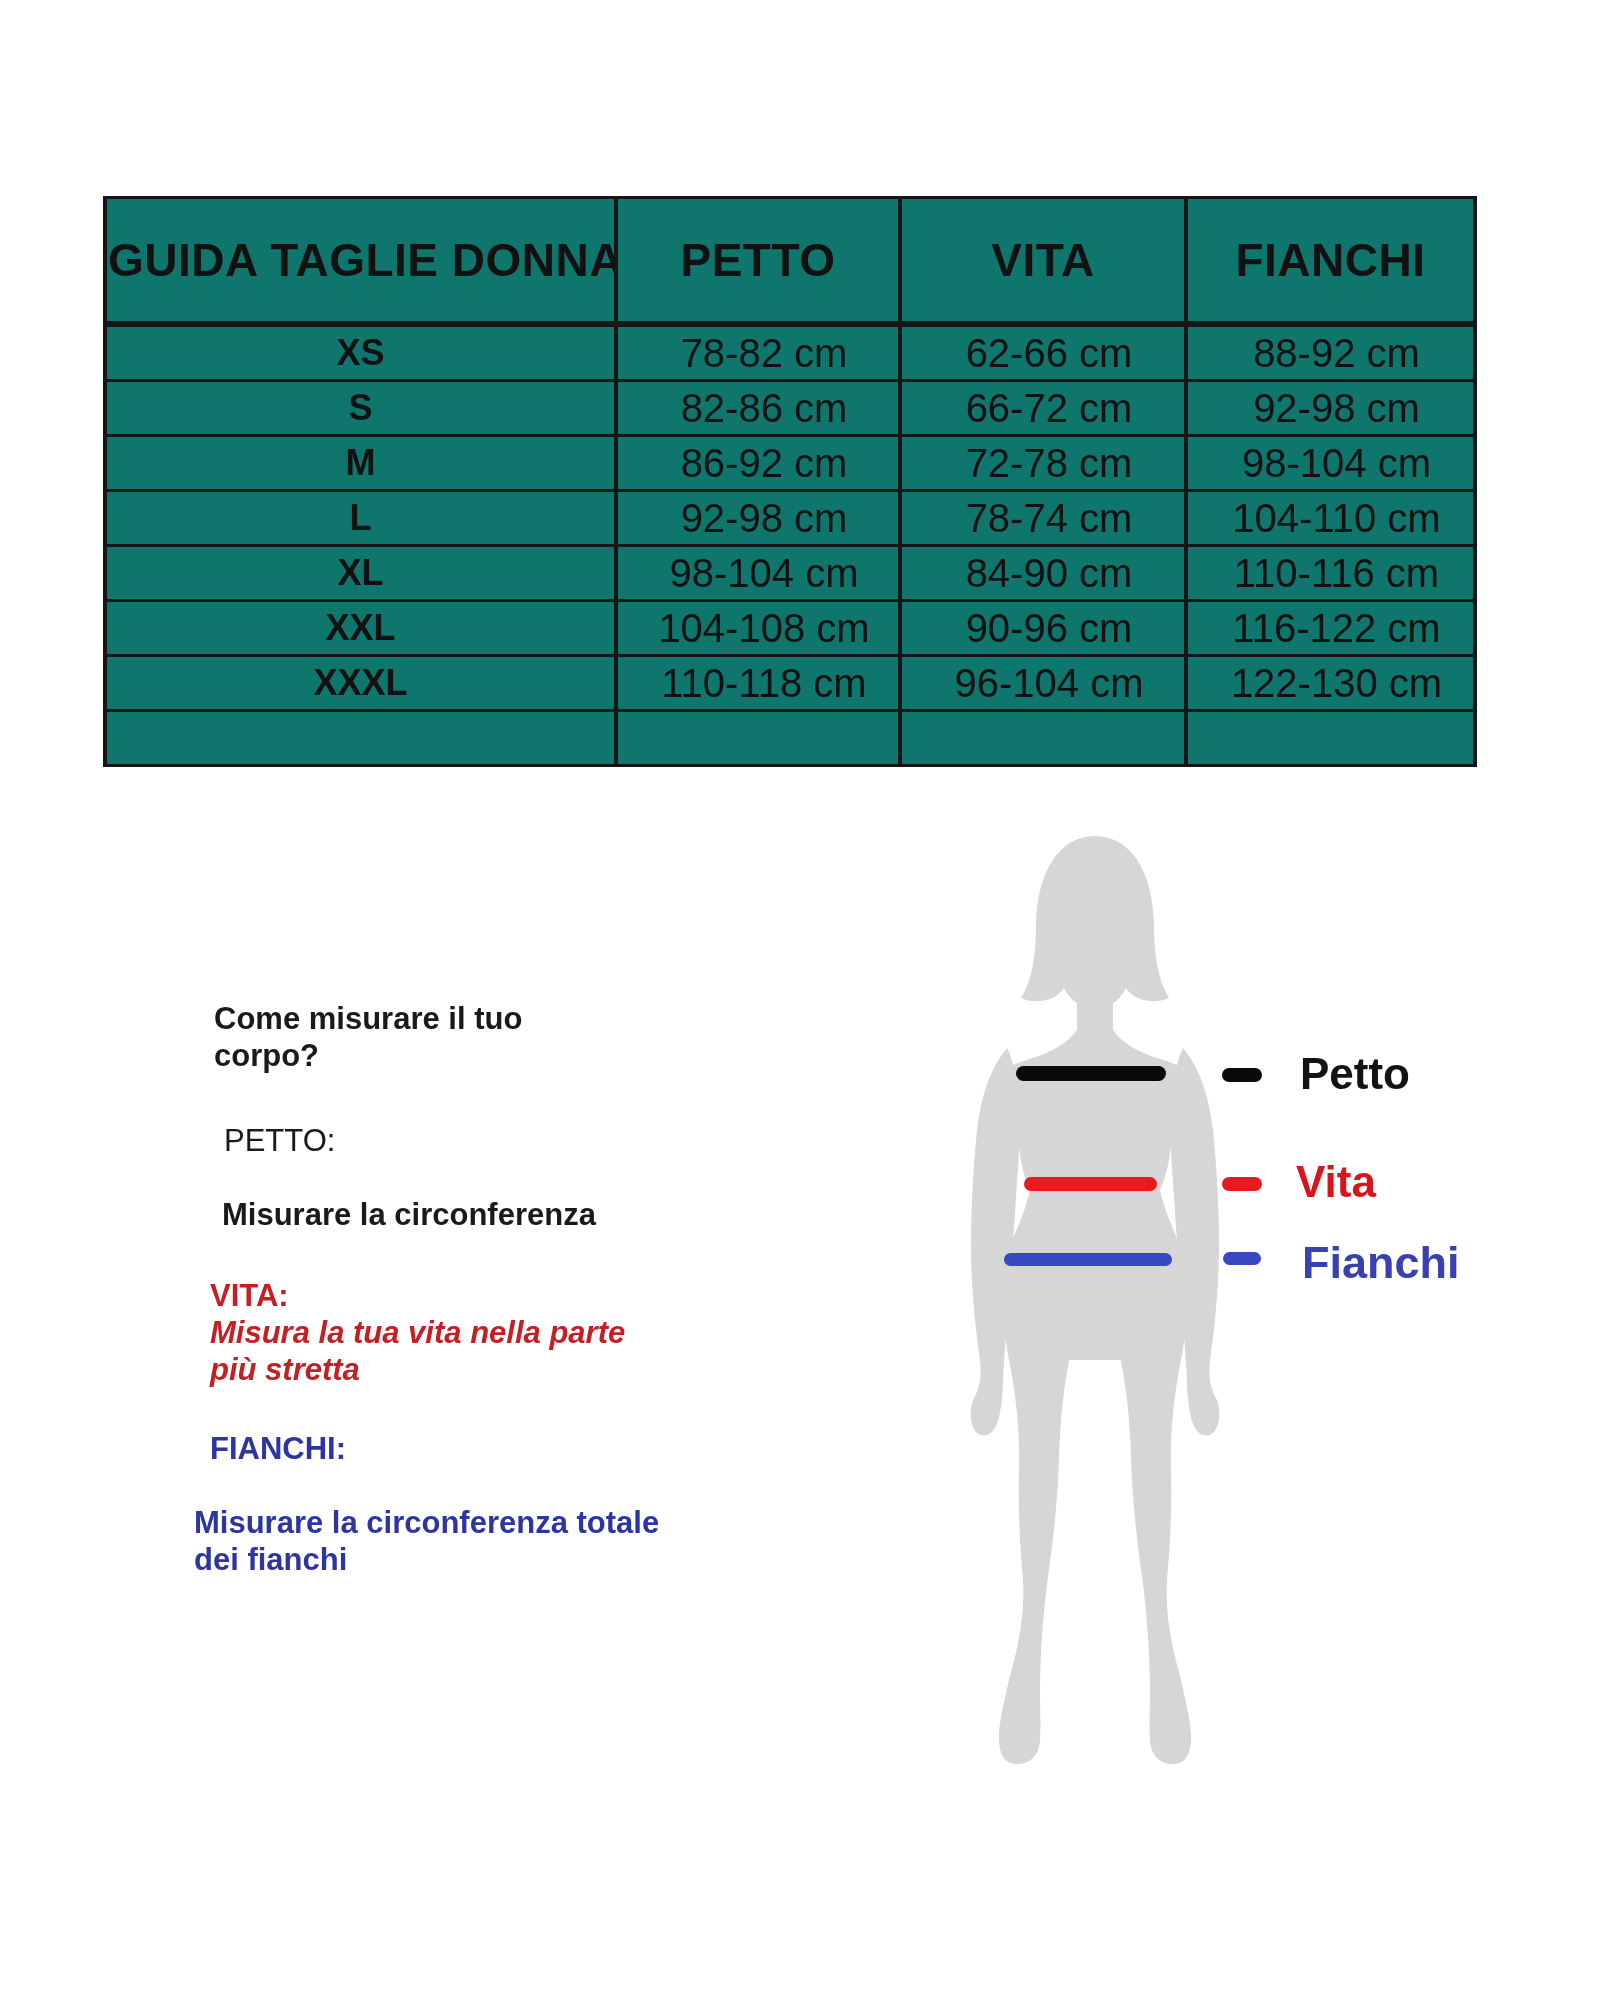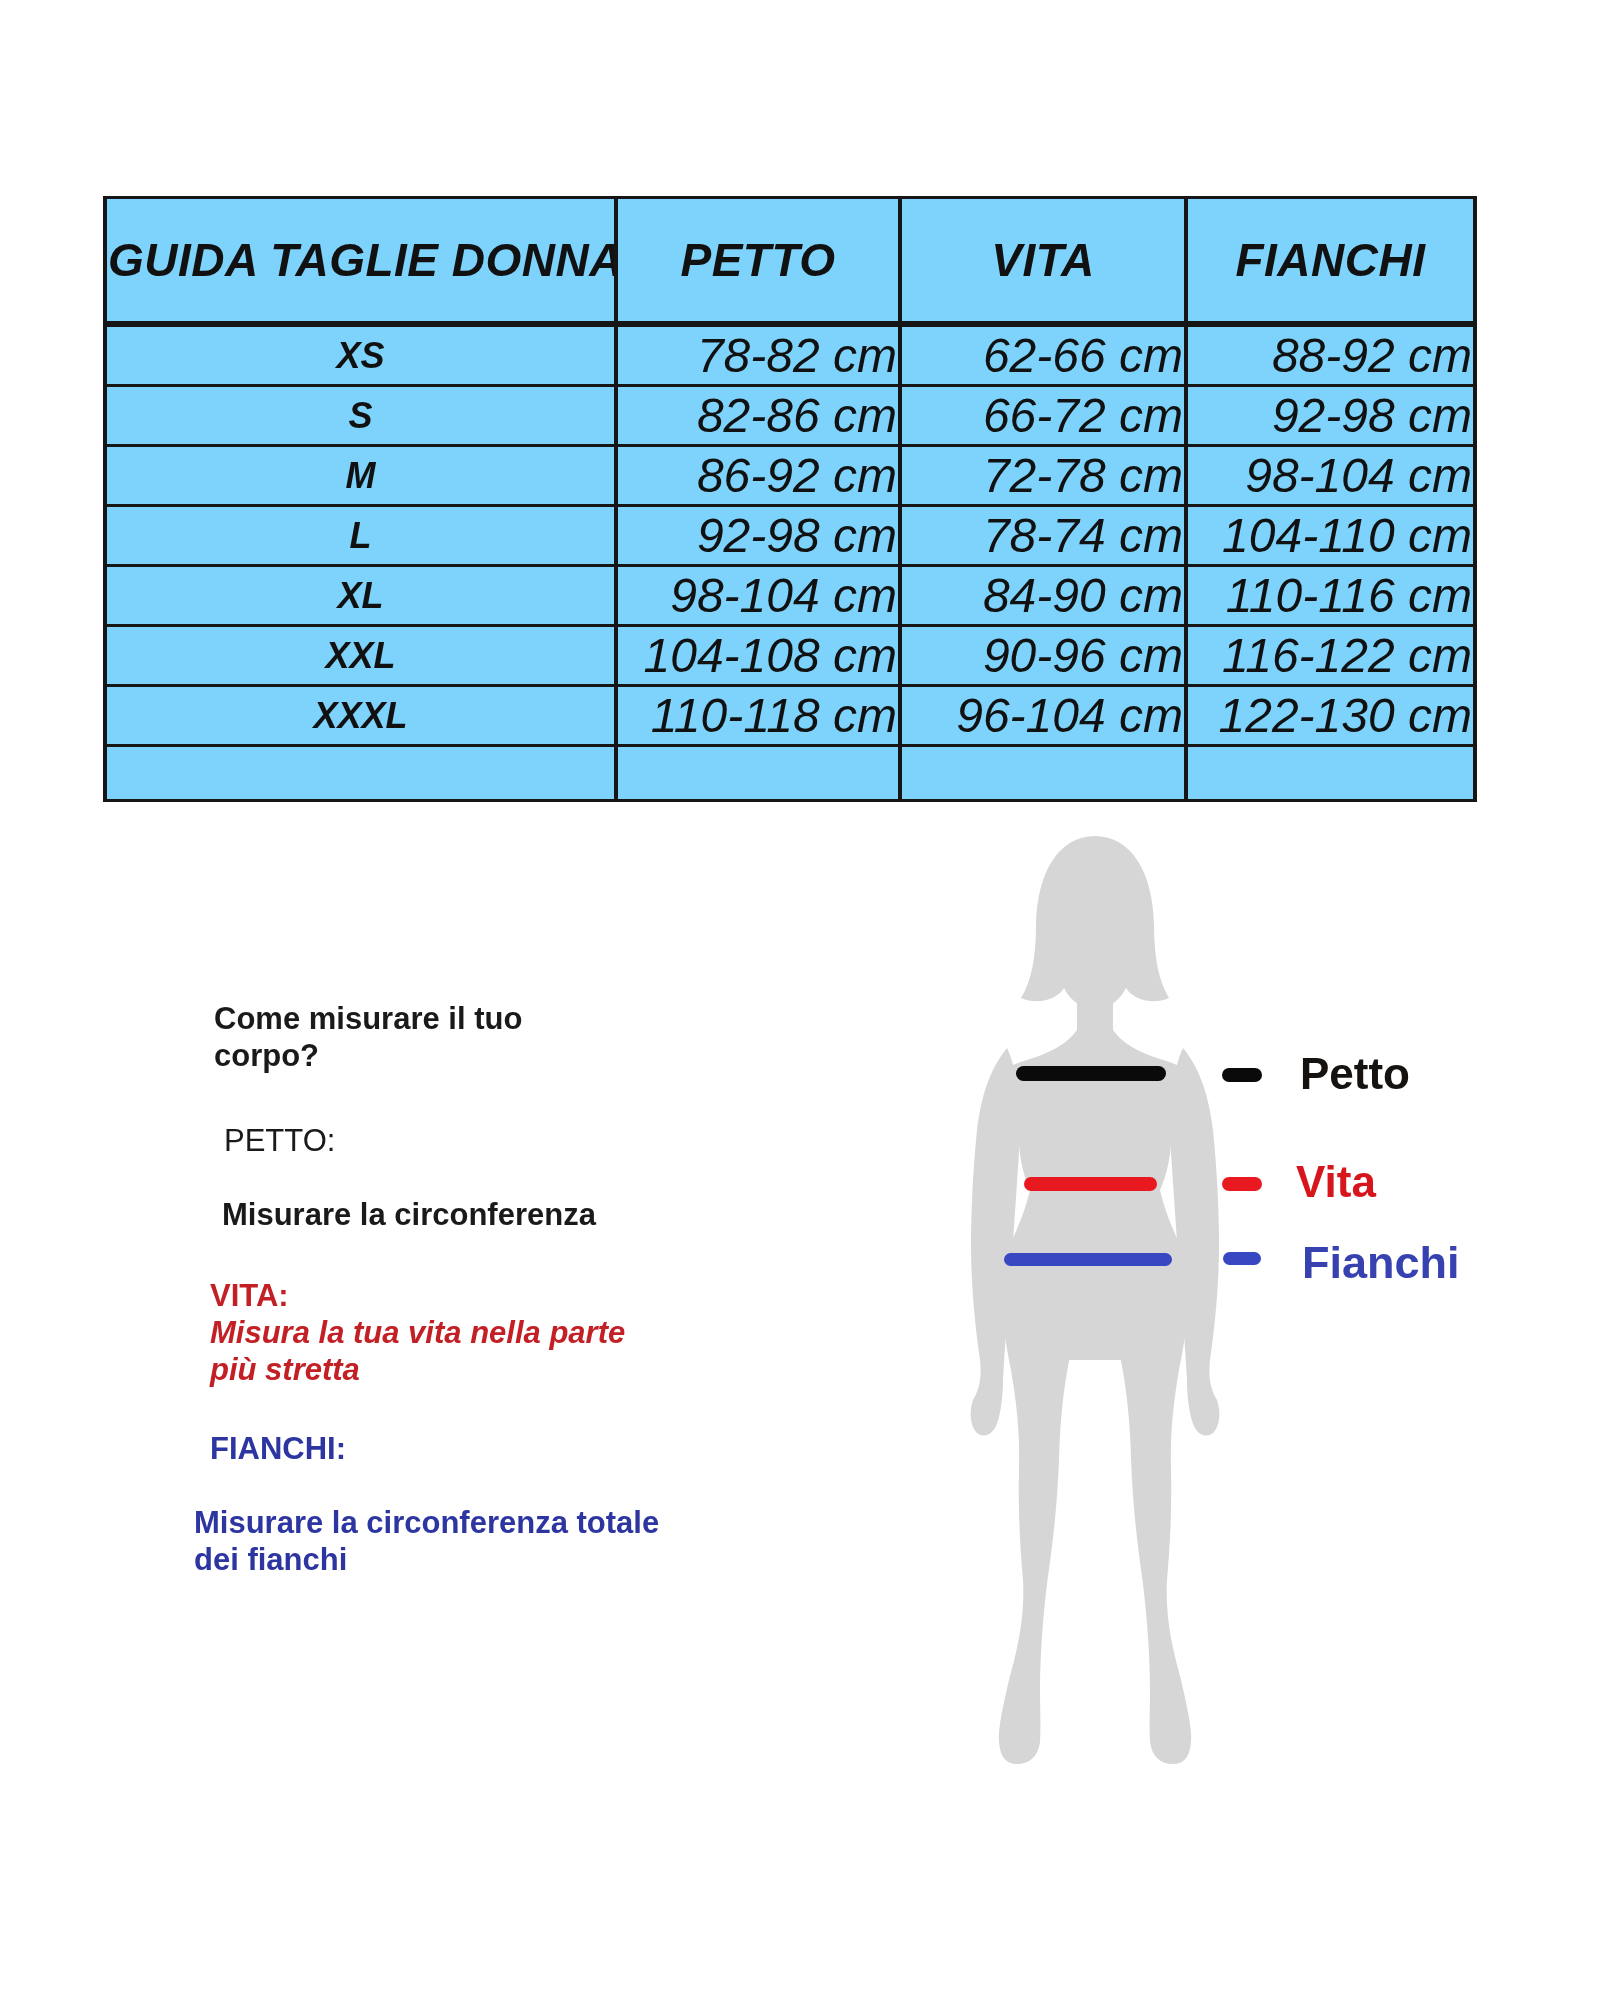--- a/index.html
+++ b/index.html
@@ -16,38 +16,37 @@
     position:absolute; left:103px; top:196px;
     width:1370px;
     border-collapse:collapse;
     table-layout:fixed;
   }
   .size-table th, .size-table td {
     border-top:3px solid #161616;
     border-bottom:3px solid #161616;
     border-left:4px solid #161616;
     border-right:4px solid #161616;
-    background:#7dd3fc;
+    background:#0f766e;
     overflow:hidden;
     white-space:nowrap;
-    font-style:italic;
   }
   .size-table th {
     height:120px;
     font-size:46px; font-weight:bold;
     text-align:center; vertical-align:middle;
     border-bottom:6px solid #161616;
     letter-spacing:0.5px;
   }
   .size-table td { height:50px; vertical-align:middle; }
   .size-table td.cell-size {
     text-align:center; font-weight:bold; font-size:36px;
   }
   .size-table td.cell-val {
-    text-align:right; font-size:48px; font-weight:normal;
+    text-align:center; font-size:40px; font-weight:normal;
     padding-left:13px;
   }
 
   
   .instr { position:absolute; line-height:37px; font-size:31px; }
   .instr div { white-space:nowrap; }
   .t-bold { font-weight:bold; }
   .t-norm { font-weight:normal; }
   .c-black { color:#1a1a1a; }
   .c-red   { color:#c32026; }

